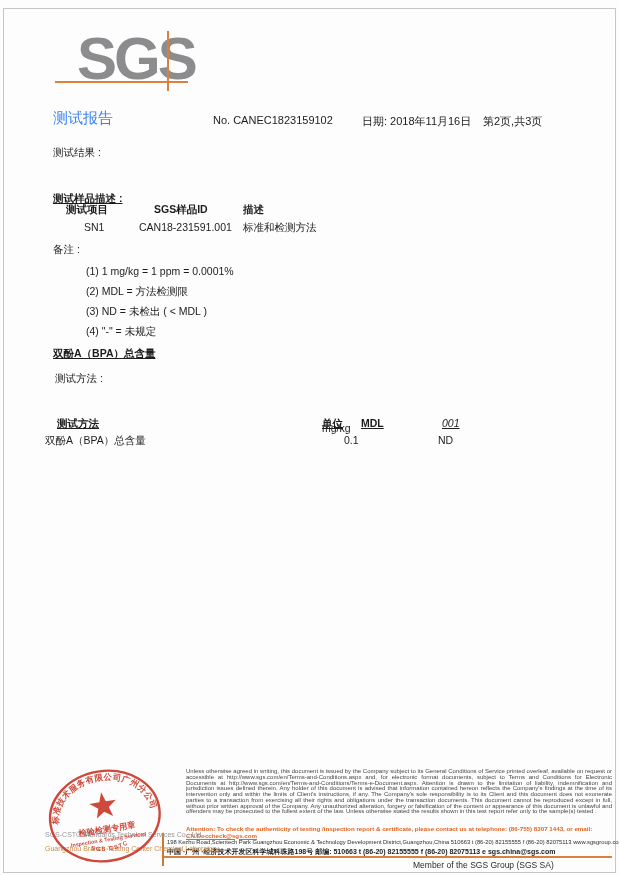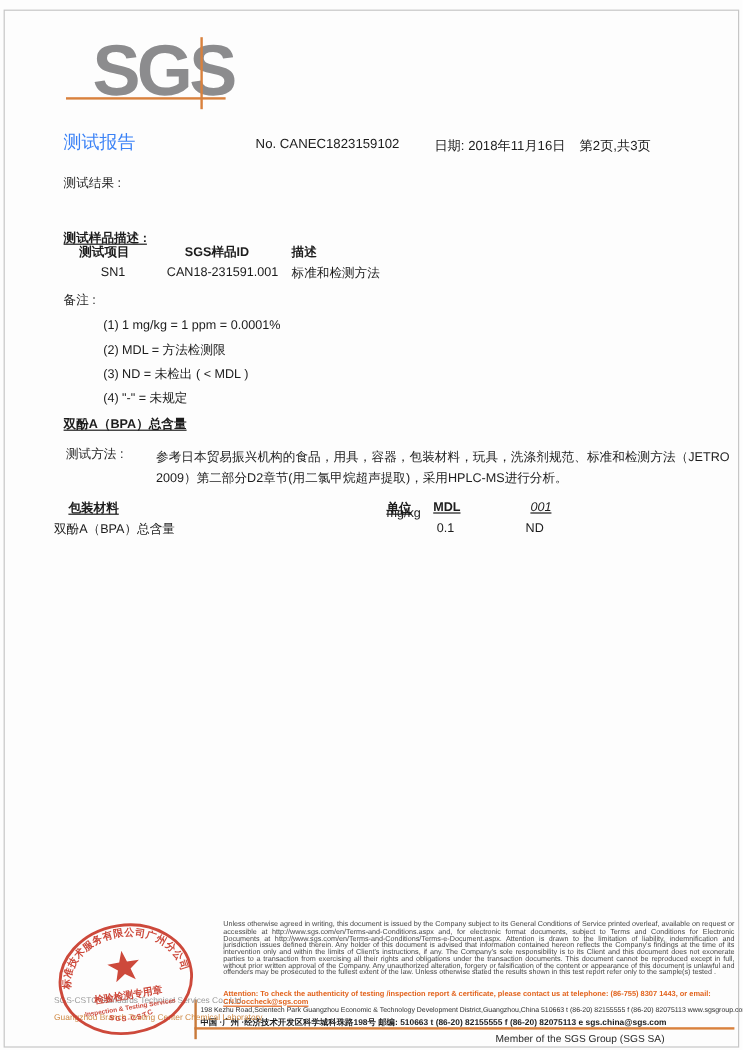--- a/index.html
+++ b/index.html
@@ -38,21 +38,21 @@
   .bpa-heading { left:53px; top:347px; font-weight:bold; text-decoration:underline; }
   .method-label { left:55px; top:372px; }
   .method-text { position:absolute; left:130px; top:372px; width:478px; font-size:10.5px; line-height:18px; white-space:normal; text-align:justify; }
 
   .rt-h1 { left:57px; top:417px; font-weight:bold; text-decoration:underline; }
   .rt-h2 { left:322px; top:417px; font-weight:bold; text-decoration:underline; }
   .rt-h3 { left:361px; top:417px; font-weight:bold; text-decoration:underline; }
   .rt-h4 { left:422px; top:417px; font-style:italic; text-decoration:underline;padding-left:20px; }
   .rt-c1 { left:45px; top:434px; }
   .rt-c2 { left:322px; top:422px; }
-  .rt-c3 { left:364px; top:434px; }
+  .rt-c3 { left:344px; top:434px; }
   .rt-c4 { left:423px; top:434px;padding-left:15px; }
 
   
   .company-en { left:45px; top:831px; font-size:7px; color:#9a9a9a; z-index:1; }
   .company-cn-branch { left:45px; top:845px; font-size:7px; color:#cf8a45; z-index:1; }
 
   .disclaimer { position:absolute; left:186px; top:769px; width:426px; font-size:6px; line-height:5.75px; color:#474747; text-align:justify; white-space:normal; }
   .attention { position:absolute; left:186px; top:826px; width:426px; font-size:6.2px; line-height:6.6px; font-weight:bold; color:#e2641e; white-space:normal; }
   .attention a, .email-link { color:#e2641e; text-decoration:underline; }
   .addr-en { left:167px; top:839px; font-size:5.8px; color:#2e2e2e; }
@@ -92,24 +92,23 @@
   </div>
 
   <div class="abs body-text remarks-label">备注 :</div>
   <div class="abs body-text remark" style="top:265px">(1) 1 mg/kg = 1 ppm = 0.0001%</div>
   <div class="abs body-text remark" style="top:285px">(2) MDL = 方法检测限</div>
   <div class="abs body-text remark" style="top:305px">(3) ND = 未检出 ( &lt; MDL )</div>
   <div class="abs body-text remark" style="top:325px">(4) "-" = 未规定</div>
 
   <div class="abs body-text bpa-heading">双酚A（BPA）总含量</div>
   <div class="abs body-text method-label">测试方法 :</div>
-  <div class="method-text">参考日本贸易振兴机构的食品，用具，容器，包装材料，玩具，洗涤剂规范、标准和检测方法（JETRO 2009）第二部分D2章节(用二氯甲烷超声提取)，采用HPLC-MS进行分析。</div>
 
   <div>
-    <span class="abs body-text rt-h1">包装材料</span>
+    <span class="abs body-text rt-h1">测试方法</span>
     <span class="abs body-text rt-h2">单位</span>
     <span class="abs body-text rt-h3">MDL</span>
     <span class="abs body-text rt-h4">001</span>
     <span class="abs body-text rt-c1">双酚A（BPA）总含量</span>
     <span class="abs body-text rt-c2">mg/kg</span>
     <span class="abs body-text rt-c3">0.1</span>
     <span class="abs body-text rt-c4">ND</span>
   </div>
 
   <div class="abs company-en">SGS-CSTC Standards Technical Services Co., Ltd.</div>

